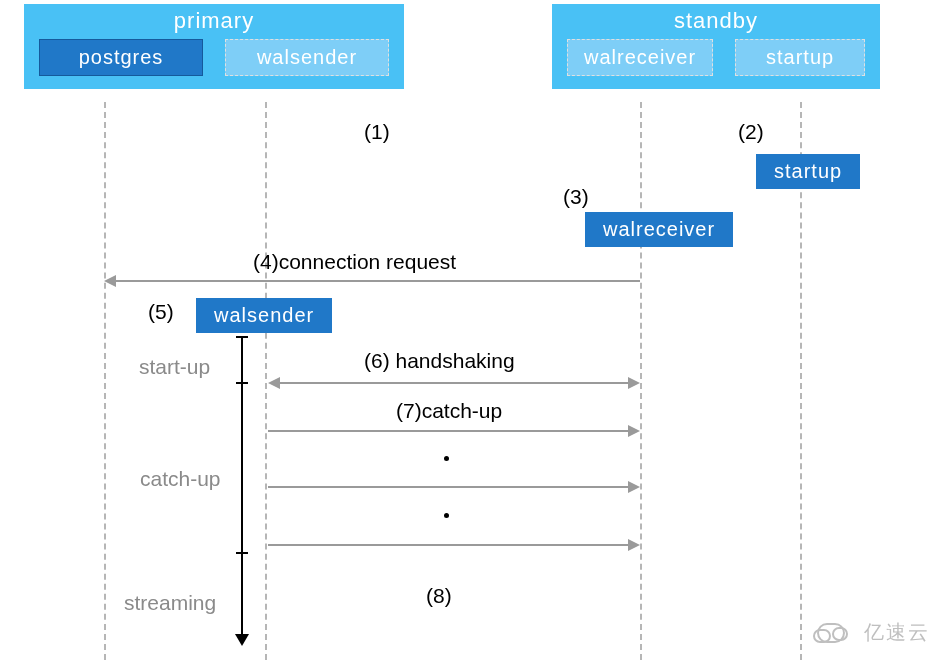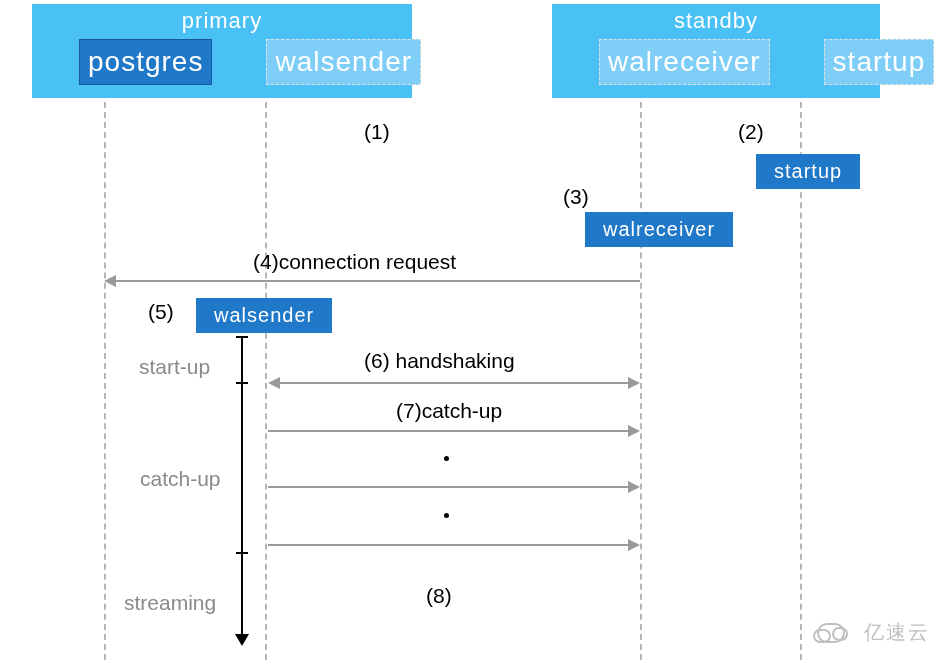--- a/index.html
+++ b/index.html
@@ -25,25 +25,24 @@
     letter-spacing: 1px;
   }
   .proc-row {
     display: flex;
     gap: 22px;
     padding: 0 14px 12px;
   }
   .proc {
     flex: 1;
     color: #fff;
-    font-size: 28px;
-    padding: 6px 8px;
+    font-size: 20px;
+    padding: 6px 16px;
     text-align: center;
     letter-spacing: 1px;
-    margin-left: 32px;
   }
   .proc.active {
     background: #2078c8;
     border: 1px solid #155a9c;
   }
   .proc.inactive {
     background: #7ecef7;
     border: 1px dashed #e0e0e0;
   }
   .box-s {
@@ -119,21 +118,21 @@
     height: 10px;
   }
   .wm-icon::before { width:14px; left:-6px; top:4px; }
   .wm-icon::after  { width:12px; right:-5px; top:2px; }
 </style>
 </head>
 <body>
 
 <div class="container">
 
-  <div class="abs host-box" style="left:32px; top:4px; width:380px;">
+  <div class="abs host-box" style="left:24px; top:4px; width:380px;">
     <div class="title">primary</div>
     <div class="proc-row">
       <div class="proc active">postgres</div>
       <div class="proc inactive">walsender</div>
     </div>
   </div>
 
   <div class="abs host-box" style="left:552px; top:4px; width:328px;">
     <div class="title">standby</div>
     <div class="proc-row">

